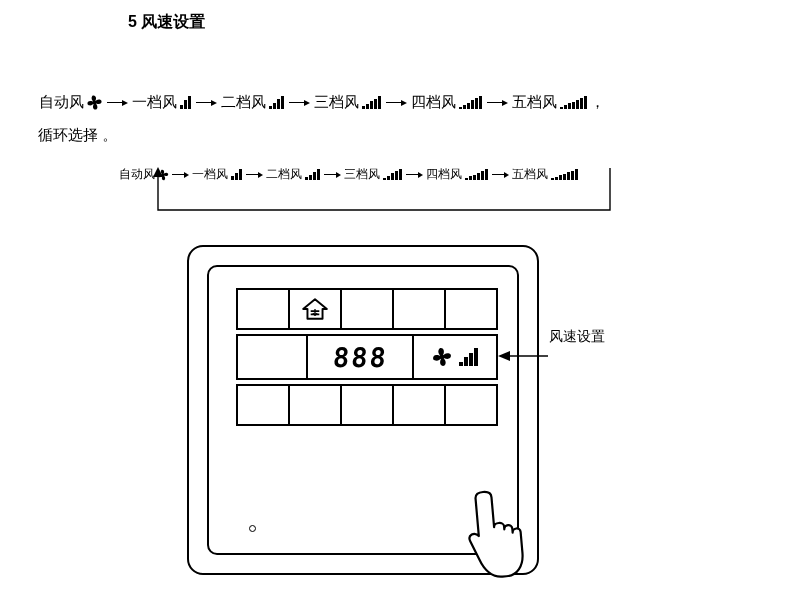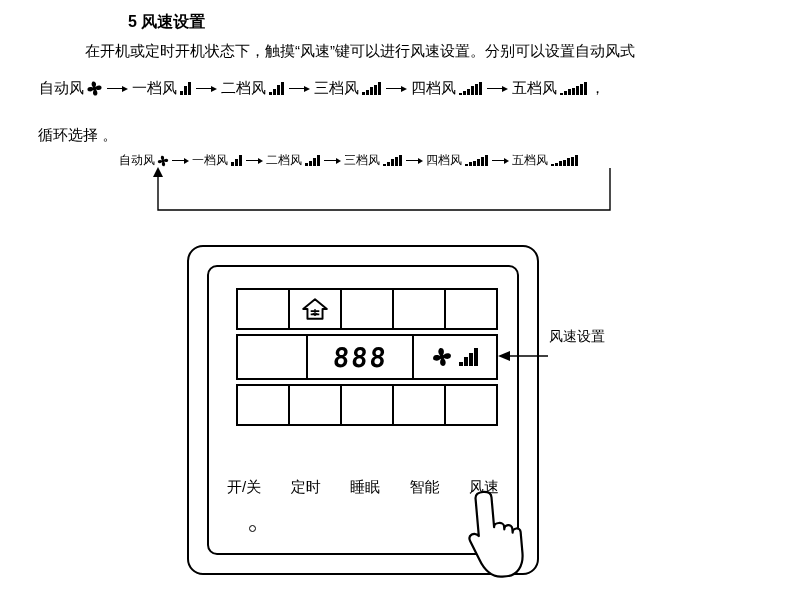--- a/index.html
+++ b/index.html
@@ -3,21 +3,21 @@
 <meta charset="utf-8">
 <style>
   html,body{margin:0;padding:0;background:#fff;}
   body{font-family:"Liberation Sans","DejaVu Sans",sans-serif;color:#000;}
   .page{position:relative;width:688px;height:600px;background:#fff;overflow:hidden;text-decoration:underline;}
 
   .title{position:absolute;left:128px;top:12px;font-size:16px;font-weight:bold;}
   .l1{position:absolute;left:85px;top:42px;font-size:15px;white-space:nowrap;}
   .l2{position:absolute;left:38px;top:76px;display:flex;align-items:center;font-size:15px;white-space:nowrap;}
   .l3{position:absolute;left:38px;top:126px;font-size:15px;}
-  .lbl{margin:3px 1px;}
+  .lbl{margin:17px 1px;}
 
   .arrow{display:inline-flex;align-items:center;margin:0 3px;}
   .arrow .shaft{width:15px;height:1.5px;background:#000;}
   .arrow .head{width:0;height:0;border-left:6px solid #000;border-top:3.5px solid transparent;border-bottom:3.5px solid transparent;}
 
   .bars{display:inline-flex;align-items:flex-end;gap:1px;margin:0 2px;}
   .bars i{background:#000;display:block;}
 
   .fan{width:19px;height:19px;}
   .fan.small{width:14px;height:14px;}
@@ -55,21 +55,20 @@
 
   .hand{position:absolute;left:450px;top:490px;transform:rotate(-5deg);transform-origin:33px 2px;}
 </style>
 </head>
 <body>
 
 <div class="page">
 
   <div class="title">5 风速设置</div>
 
-  <div class="l1">在开机或定时开机状态下，触摸“风速”键可以进行风速设置。分别可以设置自动风式</div>
 
   <div class="l2">
     <span class="lbl">自动风</span>
     <svg class="fan" viewBox="0 0 24 24">
         <g fill="#000">
           <circle cx="12" cy="12" r="2.4"></circle>
           <path d="M12 11.5 C8.5 10.5 7 5.5 9.8 3.2 C14.2 2.2 15.3 7.8 12 11.5 Z"></path>
           <path d="M12 11.5 C8.5 10.5 7 5.5 9.8 3.2 C14.2 2.2 15.3 7.8 12 11.5 Z" transform="rotate(90 12 12)"></path>
           <path d="M12 11.5 C8.5 10.5 7 5.5 9.8 3.2 C14.2 2.2 15.3 7.8 12 11.5 Z" transform="rotate(180 12 12)"></path>
           <path d="M12 11.5 C8.5 10.5 7 5.5 9.8 3.2 C14.2 2.2 15.3 7.8 12 11.5 Z" transform="rotate(270 12 12)"></path>
@@ -262,27 +261,20 @@
         </div>
         <div class="lcd-row r3">
           <div class="cell"></div>
           <div class="cell"></div>
           <div class="cell"></div>
           <div class="cell"></div>
           <div class="cell"></div>
         </div>
       </div>
 
-      <div class="btns">
-        <span class="btn">开/关</span>
-        <span class="btn">定时</span>
-        <span class="btn">睡眠</span>
-        <span class="btn">智能</span>
-        <span class="btn">风速</span>
-      </div>
 
       <div class="indicator"></div>
     </div>
   </div>
 
   <svg class="callout-arrow" width="52" height="16">
     <line x1="50" y1="8" x2="10" y2="8" stroke="#000" stroke-width="1.4"></line>
     <polygon points="0,8 12,3 12,13" fill="#000"></polygon>
   </svg>
   <div class="callout-label">风速设置</div>

